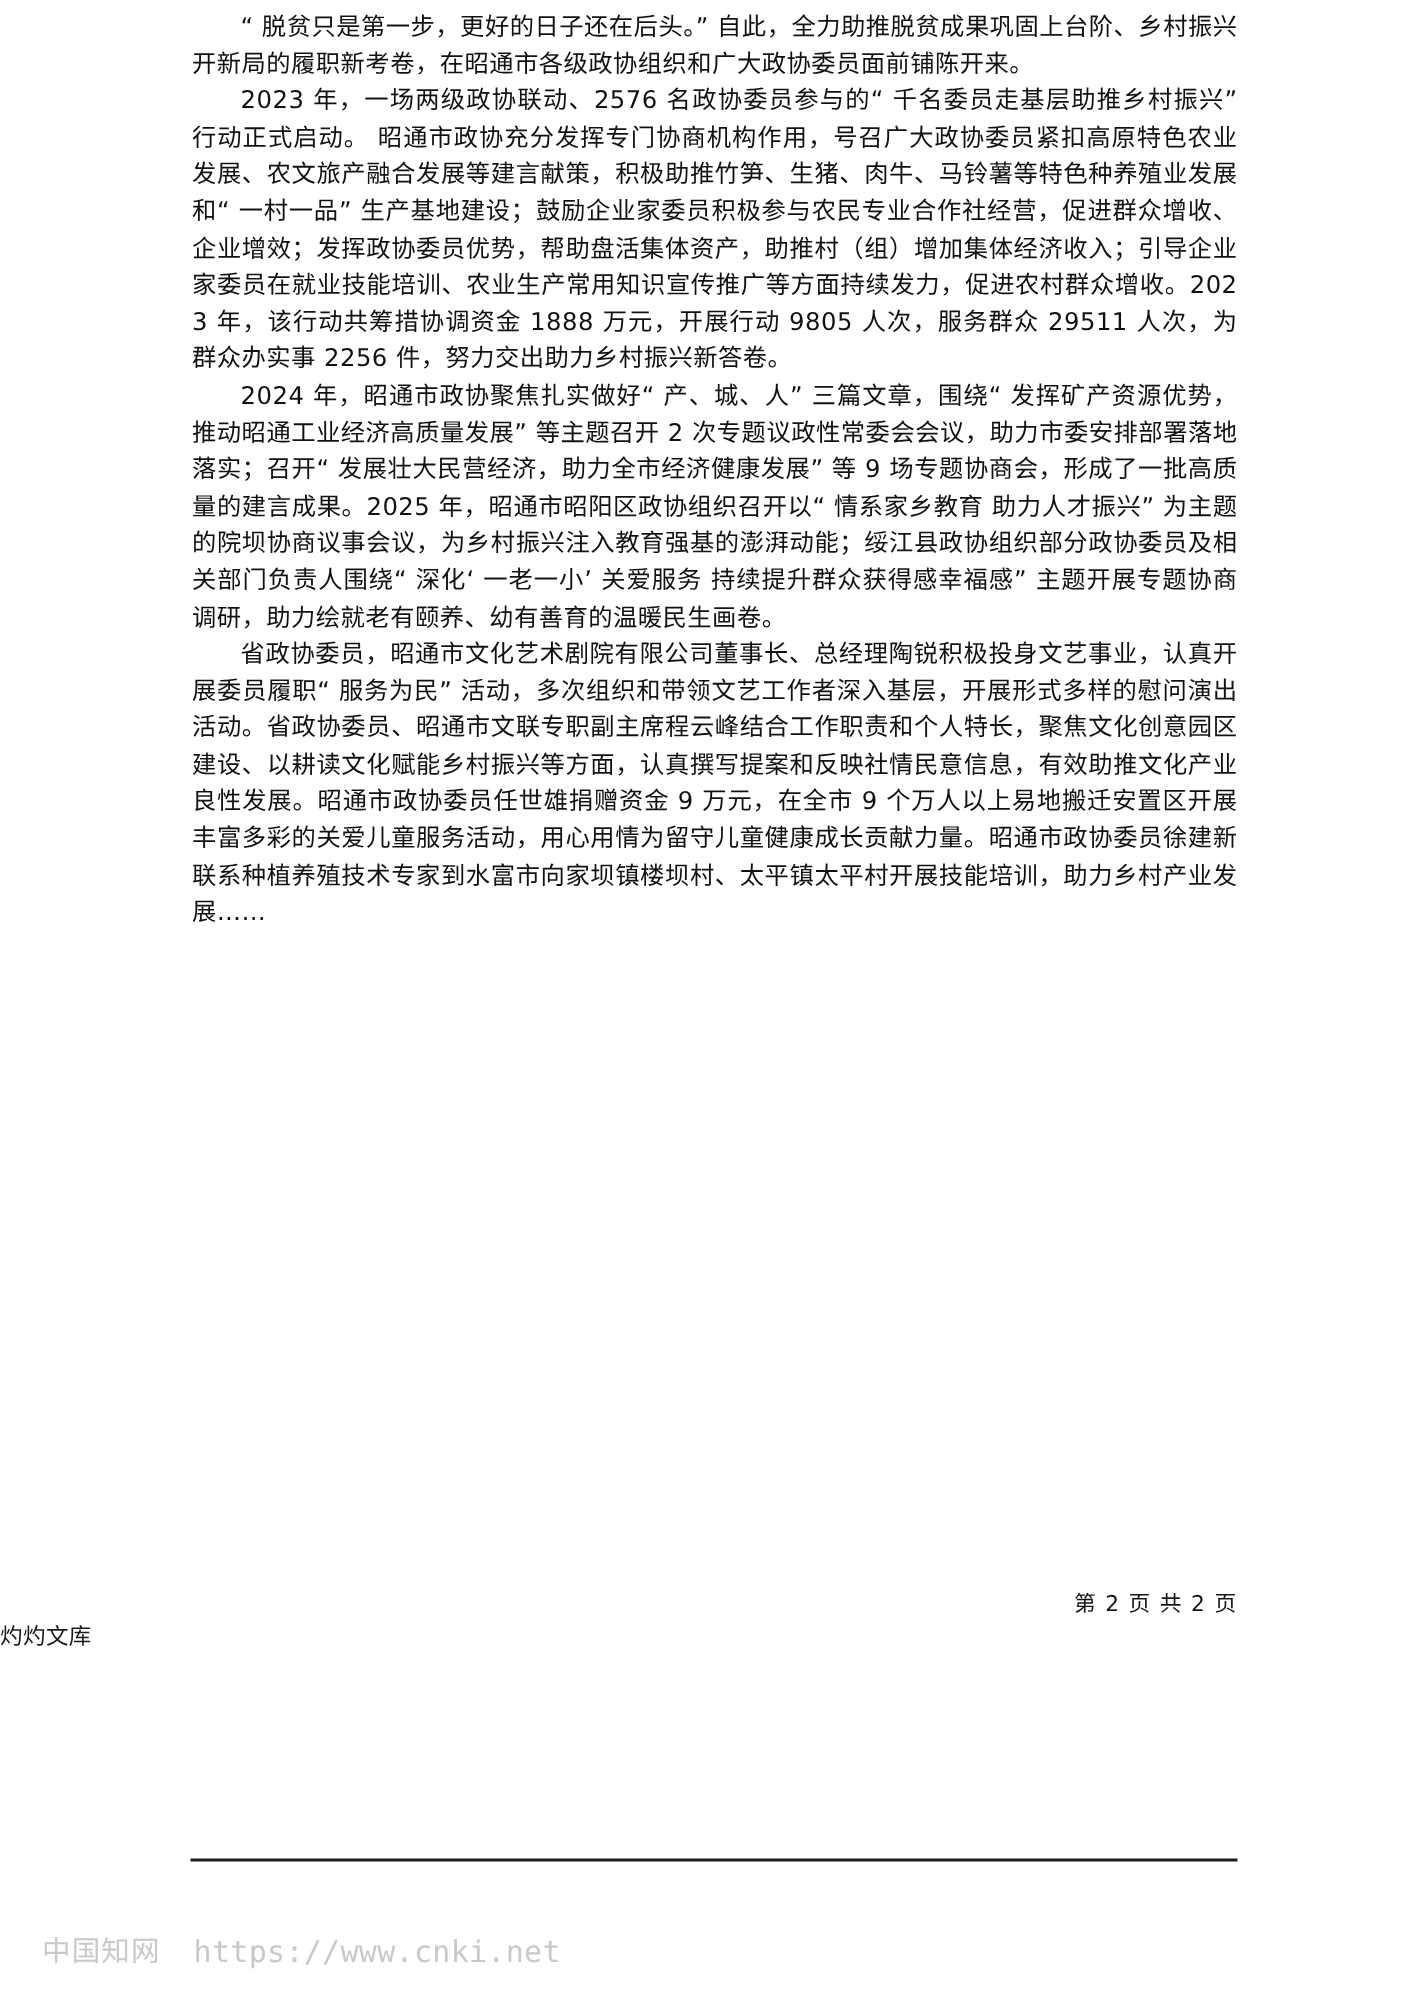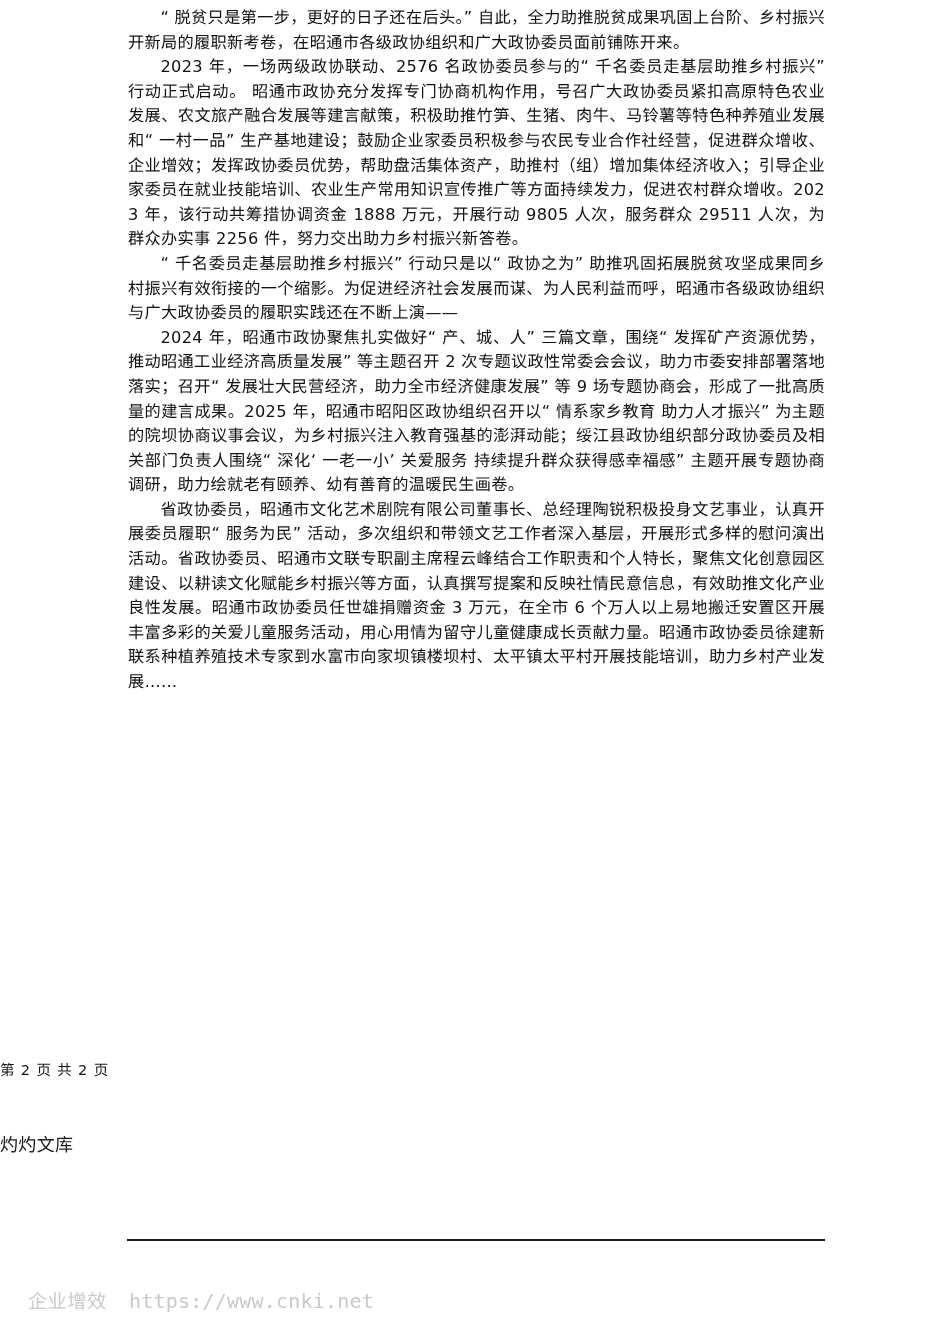--- a/index.html
+++ b/index.html
@@ -45,32 +45,33 @@
     color: #111111;
     word-break: break-all;
   }
 
   
   .page-number {
     position: absolute;
     left: 0;
     top: 1060px;
     width: 825px;
+    text-align: right;
     font-size: 14.5px;
     line-height: 20px;
     letter-spacing: 0.06em;
     color: #151515;
   }
 
   
   .watermark {
     position: absolute;
     left: 0px;
-    top: 1132px;
-    font-size: 18px;
+    top: 1078px;
+    font-size: 15px;
     line-height: 26px;
     letter-spacing: 0.02em;
     color: #1a1a1a;
     font-weight: 500;
   }
 
   
   .footer-rule {
     position: absolute;
     left: 127px;
@@ -105,29 +106,28 @@
   }
 </style>
 </head>
 <body>
 
 <div class="page">
 
   <div class="doc-body">
     <p class="para">“ 脱贫只是第一步，更好的日子还在后头。” 自此，全力助推脱贫成果巩固上台阶、乡村振兴开新局的履职新考卷，在昭通市各级政协组织和广大政协委员面前铺陈开来。</p>
     <p class="para">2023 年，一场两级政协联动、2576 名政协委员参与的“ 千名委员走基层助推乡村振兴” 行动正式启动。 昭通市政协充分发挥专门协商机构作用，号召广大政协委员紧扣高原特色农业发展、农文旅产融合发展等建言献策，积极助推竹笋、生猪、肉牛、马铃薯等特色种养殖业发展和“ 一村一品” 生产基地建设；鼓励企业家委员积极参与农民专业合作社经营，促进群众增收、企业增效；发挥政协委员优势，帮助盘活集体资产，助推村（组）增加集体经济收入；引导企业家委员在就业技能培训、农业生产常用知识宣传推广等方面持续发力，促进农村群众增收。2023 年，该行动共筹措协调资金 1888 万元，开展行动 9805 人次，服务群众 29511 人次，为群众办实事 2256 件，努力交出助力乡村振兴新答卷。</p>
-    <p class="para">“ 千名委员走基层助推乡村振兴” 行动只是以“ 政协之为” 助推巩固拓展脱贫攻坚成果同乡村振兴有效衔接的一个缩影。为促进经济社会发展而谋、为人民利益而呼，昭通市各级政协组织与广大政协委员的履职实践还在不断上演——</p>
     <p class="para">2024 年，昭通市政协聚焦扎实做好“ 产、城、人” 三篇文章，围绕“ 发挥矿产资源优势，推动昭通工业经济高质量发展” 等主题召开 2 次专题议政性常委会会议，助力市委安排部署落地落实；召开“ 发展壮大民营经济，助力全市经济健康发展” 等 9 场专题协商会，形成了一批高质量的建言成果。2025 年，昭通市昭阳区政协组织召开以“ 情系家乡教育  助力人才振兴” 为主题的院坝协商议事会议，为乡村振兴注入教育强基的澎湃动能；绥江县政协组织部分政协委员及相关部门负责人围绕“ 深化‘ 一老一小’ 关爱服务  持续提升群众获得感幸福感” 主题开展专题协商调研，助力绘就老有颐养、幼有善育的温暖民生画卷。</p>
-    <p class="para">省政协委员，昭通市文化艺术剧院有限公司董事长、总经理陶锐积极投身文艺事业，认真开展委员履职“ 服务为民” 活动，多次组织和带领文艺工作者深入基层，开展形式多样的慰问演出活动。省政协委员、昭通市文联专职副主席程云峰结合工作职责和个人特长，聚焦文化创意园区建设、以耕读文化赋能乡村振兴等方面，认真撰写提案和反映社情民意信息，有效助推文化产业良性发展。昭通市政协委员任世雄捐赠资金 3 万元，在全市 6 个万人以上易地搬迁安置区开展丰富多彩的关爱儿童服务活动，用心用情为留守儿童健康成长贡献力量。昭通市政协委员徐建新联系种植养殖技术专家到水富市向家坝镇楼坝村、太平镇太平村开展技能培训，助力乡村产业发展……</p>
+    <p class="para">省政协委员，昭通市文化艺术剧院有限公司董事长、总经理陶锐积极投身文艺事业，认真开展委员履职“ 服务为民” 活动，多次组织和带领文艺工作者深入基层，开展形式多样的慰问演出活动。省政协委员、昭通市文联专职副主席程云峰结合工作职责和个人特长，聚焦文化创意园区建设、以耕读文化赋能乡村振兴等方面，认真撰写提案和反映社情民意信息，有效助推文化产业良性发展。昭通市政协委员任世雄捐赠资金 9 万元，在全市 9 个万人以上易地搬迁安置区开展丰富多彩的关爱儿童服务活动，用心用情为留守儿童健康成长贡献力量。昭通市政协委员徐建新联系种植养殖技术专家到水富市向家坝镇楼坝村、太平镇太平村开展技能培训，助力乡村产业发展……</p>
   </div>
 
   <div class="page-number">第 2 页 共 2 页</div>
 
   <div class="watermark">灼灼文库</div>
 
   <div class="footer-rule"></div>
 
   <div class="cnki-footer">
-    <span class="cnki-name">企业增效</span>
+    <span class="cnki-name">中国知网</span>
     <span class="cnki-url">https://www.cnki.net</span>
   </div>
 
 </div>
 
 </body></html>

